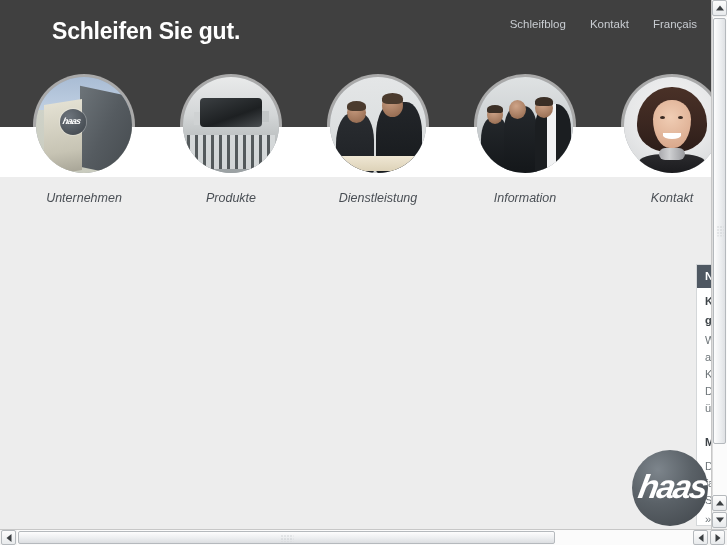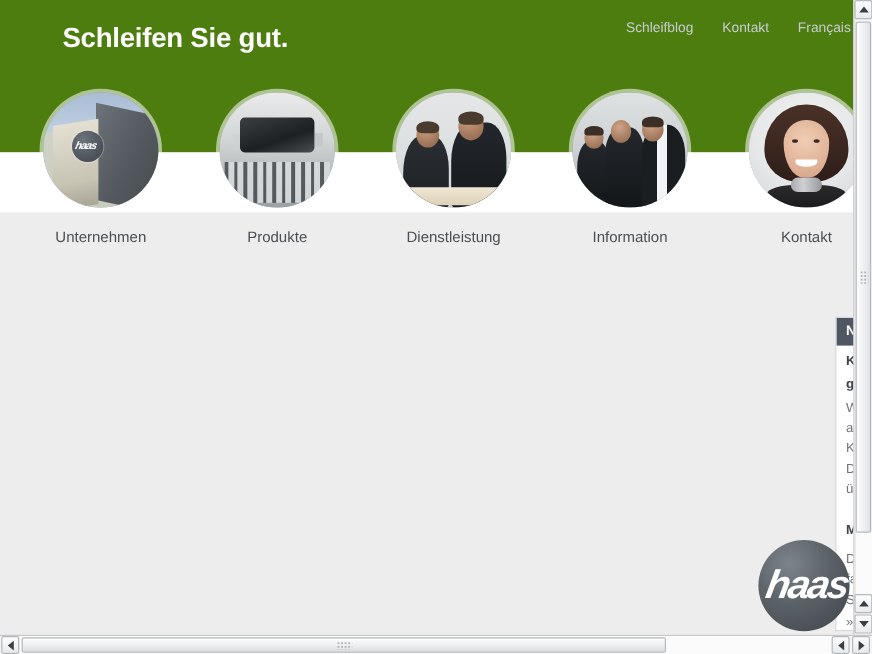--- a/index.html
+++ b/index.html
@@ -28,37 +28,37 @@
     overflow: hidden;
     background: #ededed;
   }
 
   
   .header-band {
     position: absolute;
     left: 0; top: 0;
     width: 711px;
     height: 127px;
-    background: #4d7c0f;
+    background: #404040;
   }
 
   .site-claim {
     position: absolute;
     left: 52px;
     top: 18px;
     font-size: 23px;
     font-weight: bold;
     color: #ffffff;
     letter-spacing: -0.2px;
     white-space: nowrap;
   }
 
   .lang-nav {
     position: absolute;
-    right: 2px;
+    right: 14px;
     top: 18px;
     display: flex;
     gap: 24px;
     align-items: baseline;
   }
   .lang-nav a {
     font-size: 11.5px;
     color: #c8ccd1;
     text-decoration: none;
     white-space: nowrap;
@@ -99,20 +99,21 @@
     overflow: hidden;
     background: #9aa0a6;
     box-shadow: 0 0 0 3px rgba(255,255,255,0.55);
   }
 
   .nav-label {
     margin-top: 18px;
     font-size: 12.5px;
     color: #4a4f55;
     white-space: nowrap;
+    font-style: italic;
   }
 
   
   .ph-building {
     position: absolute; inset: 0;
     background:
       linear-gradient(to bottom, #a9bcd4 0%, #bfcfe2 34%, #cfd2c8 34.5%, #c9cbbe 100%);
   }
   .ph-building::before {
     content: "";

